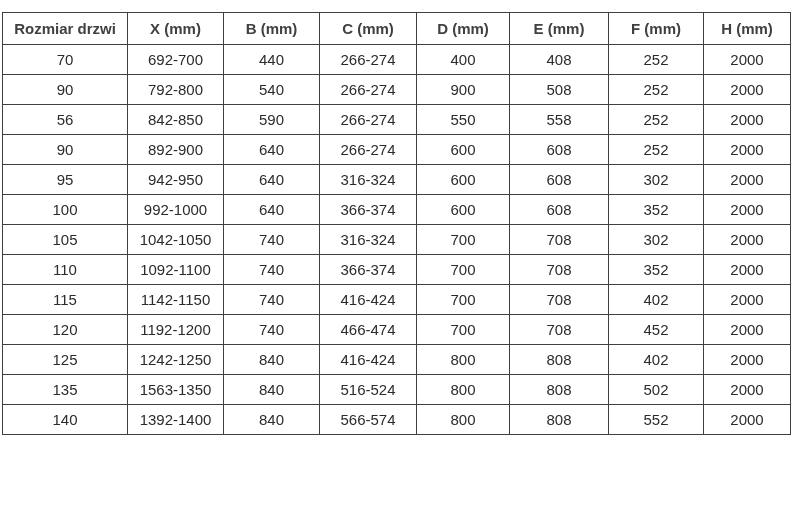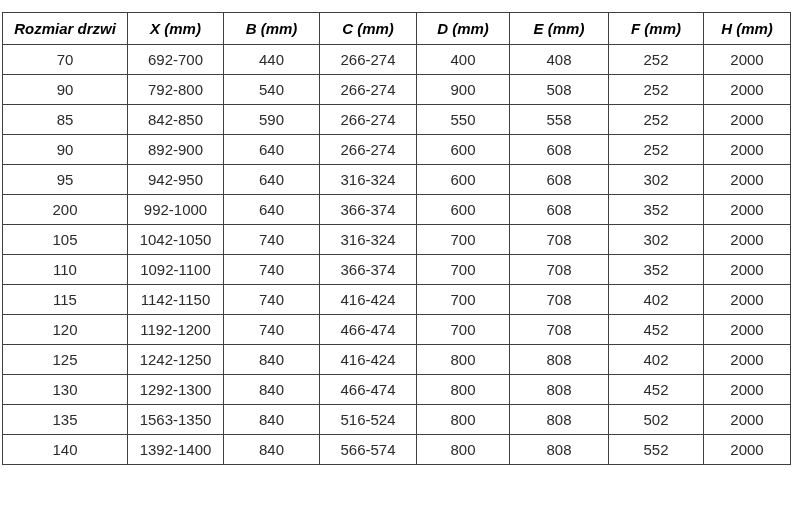--- a/index.html
+++ b/index.html
@@ -27,23 +27,22 @@
     text-align: center;
     vertical-align: middle;
     font-size: 15px;
     color: #2b2b2b;
     padding: 0 2px;
     overflow: hidden;
     white-space: nowrap;
   }
   table.size-table th {
     font-weight: bold;
-    color: #000000;
+    color: #404040;
     height: 31px;
-    font-style: italic;
   }
   table.size-table td {
     height: 29px;
   }
   col.c1 { width: 125px; }
   col.c2 { width: 96px; }
   col.c3 { width: 96px; }
   col.c4 { width: 97px; }
   col.c5 { width: 93px; }
   col.c6 { width: 99px; }
@@ -92,21 +91,21 @@
           <td>90</td>
           <td>792-800</td>
           <td>540</td>
           <td>266-274</td>
           <td>900</td>
           <td>508</td>
           <td>252</td>
           <td>2000</td>
         </tr>
         <tr>
-          <td>85</td>
+          <td>56</td>
           <td>842-850</td>
           <td>590</td>
           <td>266-274</td>
           <td>550</td>
           <td>558</td>
           <td>252</td>
           <td>2000</td>
         </tr>
         <tr>
           <td>90</td>
@@ -122,21 +121,21 @@
           <td>95</td>
           <td>942-950</td>
           <td>640</td>
           <td>316-324</td>
           <td>600</td>
           <td>608</td>
           <td>302</td>
           <td>2000</td>
         </tr>
         <tr>
-          <td>200</td>
+          <td>100</td>
           <td>992-1000</td>
           <td>640</td>
           <td>366-374</td>
           <td>600</td>
           <td>608</td>
           <td>352</td>
           <td>2000</td>
         </tr>
         <tr>
           <td>105</td>
@@ -182,30 +181,20 @@
           <td>125</td>
           <td>1242-1250</td>
           <td>840</td>
           <td>416-424</td>
           <td>800</td>
           <td>808</td>
           <td>402</td>
           <td>2000</td>
         </tr>
         <tr>
-          <td>130</td>
-          <td>1292-1300</td>
-          <td>840</td>
-          <td>466-474</td>
-          <td>800</td>
-          <td>808</td>
-          <td>452</td>
-          <td>2000</td>
-        </tr>
-        <tr>
           <td>135</td>
           <td>1563-1350</td>
           <td>840</td>
           <td>516-524</td>
           <td>800</td>
           <td>808</td>
           <td>502</td>
           <td>2000</td>
         </tr>
         <tr>

